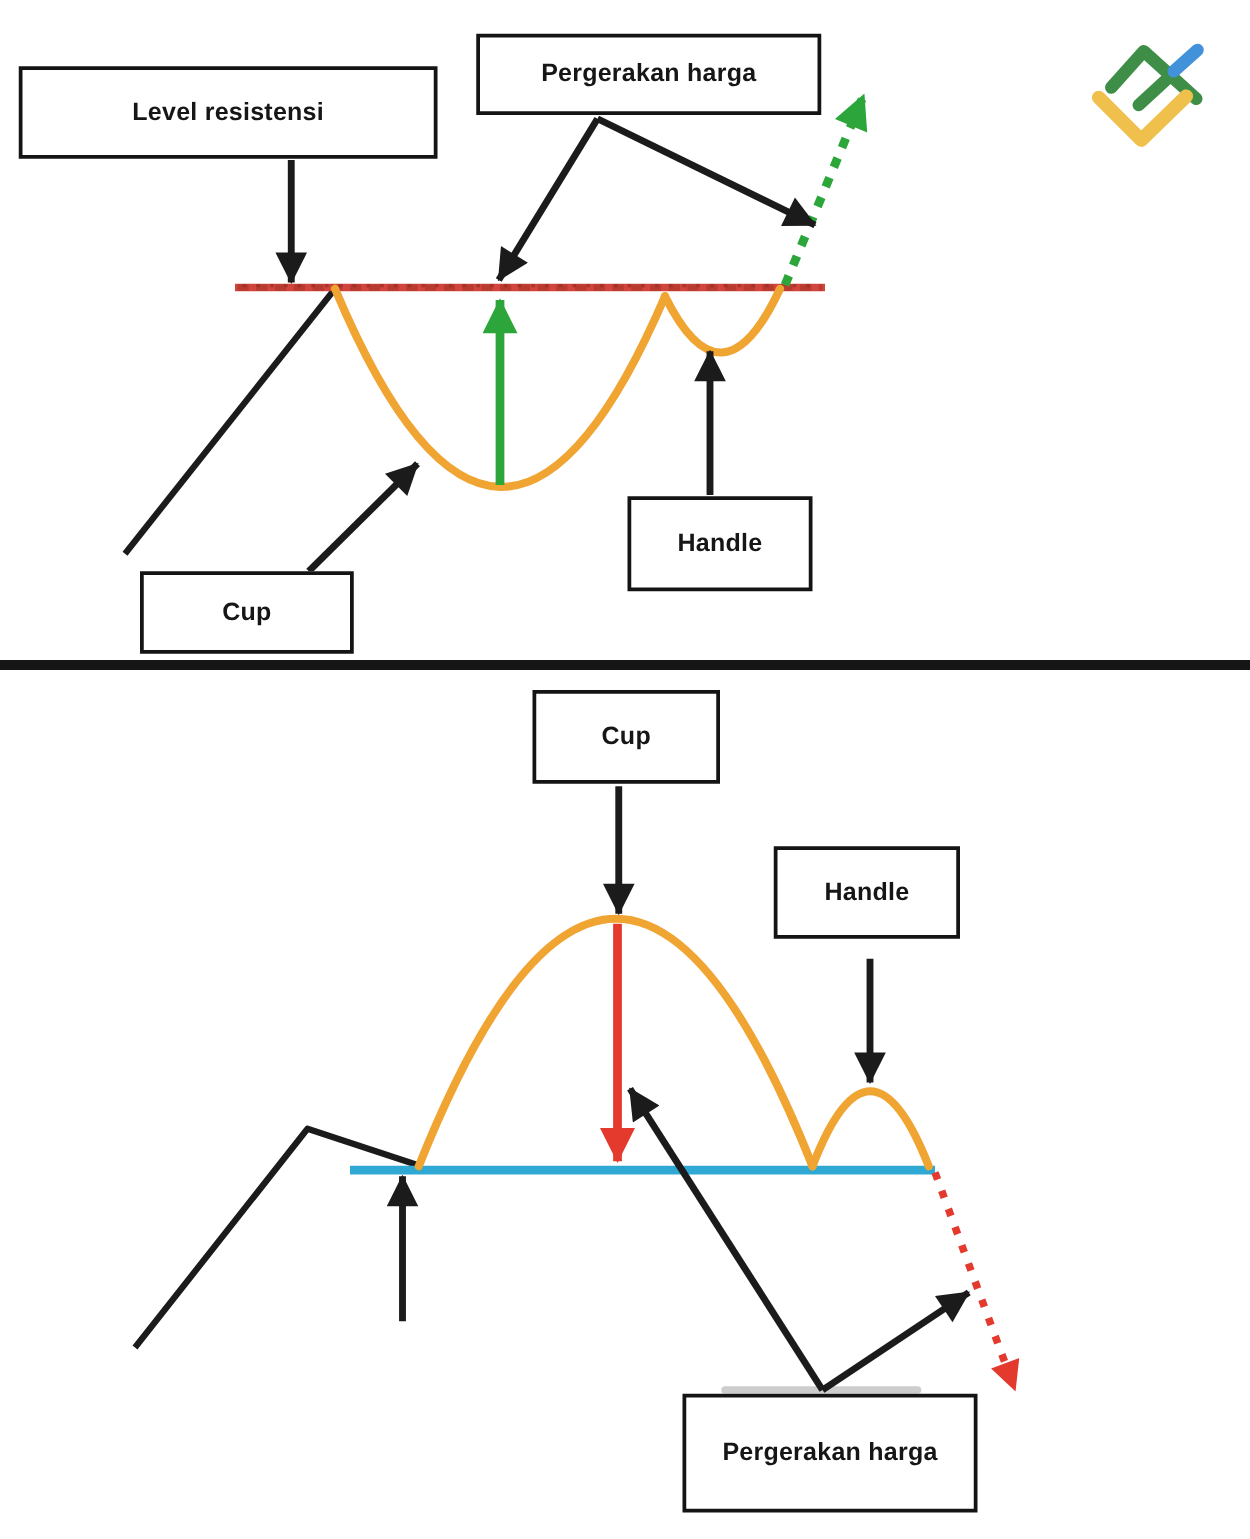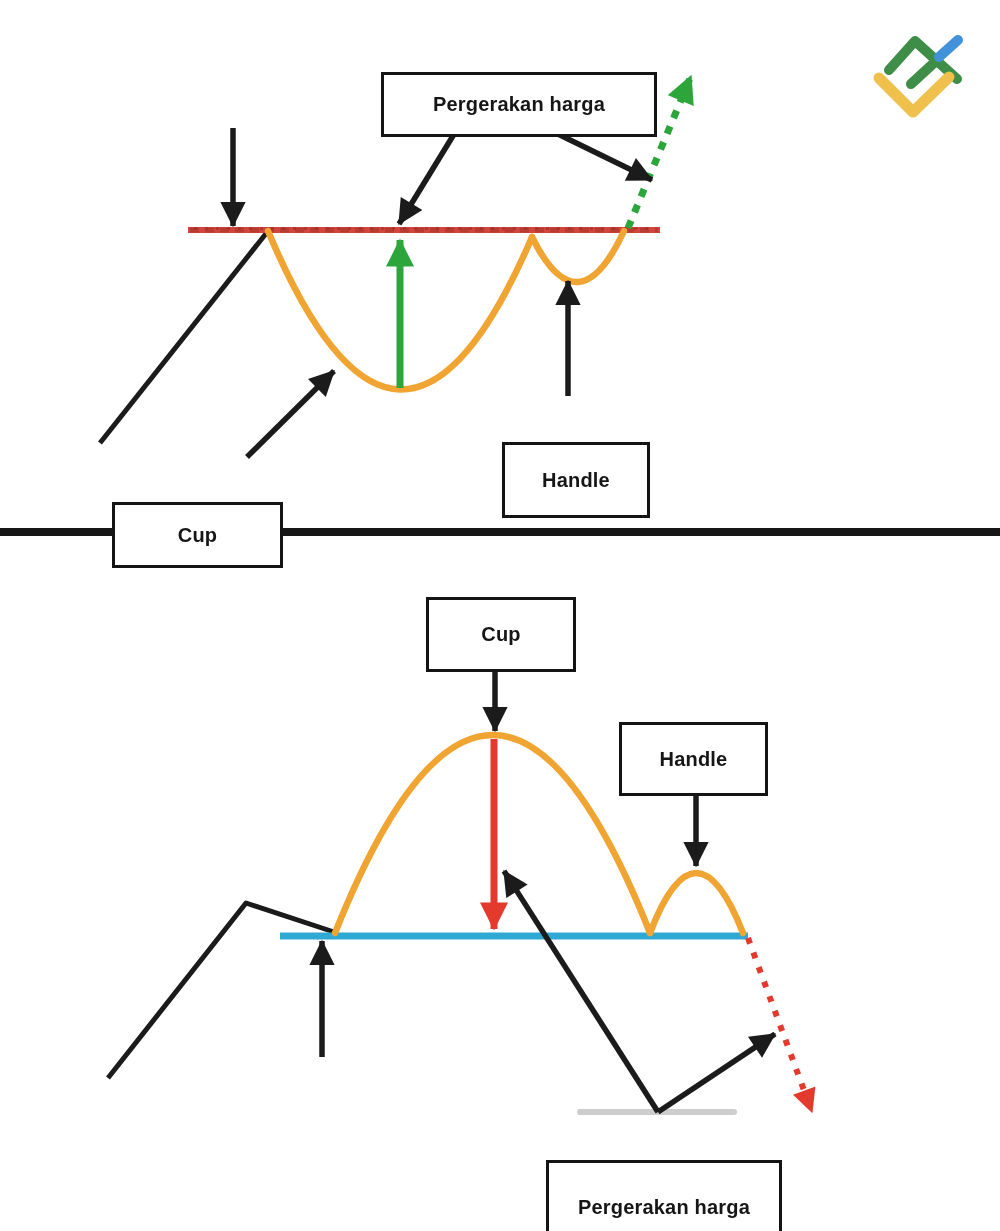--- a/index.html
+++ b/index.html
@@ -22,21 +22,20 @@
     align-items: center;
     justify-content: center;
     background: #ffffff;
     border: 3px solid var(--box-border, #141414);
     color: var(--text, #161616);
     font-weight: 700;
     font-size: 20px;
     letter-spacing: .2px;
     box-sizing: border-box;
     text-align: center;
-    margin-top: 45px;
   }
   
   .sk  { stroke: var(--ink); fill: none; }
   .so  { stroke: var(--orange); fill: none; }
   .sg  { stroke: var(--green); fill: none; }
   .sr  { stroke: var(--red); fill: none; }
   .srl { stroke: var(--red-line); fill: none; }
   .srld{ stroke: var(--red-line-dark); fill: none; }
   .sb  { stroke: var(--blue); fill: none; }
   .slg { stroke: var(--logo-green); fill: none; }
@@ -115,20 +114,21 @@
     </g>
 
     <g>
       <path class="slg" d="M889 70 L915 41 L957 79" stroke-width="10" stroke-linecap="round" stroke-linejoin="round"></path>
       <path class="slg" d="M911 84 L936 61" stroke-width="10" stroke-linecap="round"></path>
       <path class="sly" d="M879 78 L913 112 L949 77" stroke-width="11" stroke-linecap="round" stroke-linejoin="round"></path>
       <path class="slb" d="M939 57 L958 40" stroke-width="10" stroke-linecap="round"></path>
     </g>
   </svg>
 
+  <div class="label-box" style="left:15px;  top:53px;   width:335px; height:74px;">Level resistensi</div>
 
   <div class="label-box" style="left:381px; top:27px;   width:276px; height:65px;">Pergerakan harga</div>
 
   <div class="label-box" style="left:112px; top:457px;  width:171px; height:66px;">Cup</div>
 
   <div class="label-box" style="left:502px; top:397px;  width:148px; height:76px;">Handle</div>
 
   <div class="label-box" style="left:426px; top:552px;  width:150px; height:75px;">Cup</div>
 
   <div class="label-box" style="left:619px; top:677px;  width:149px; height:74px;">Handle</div>

